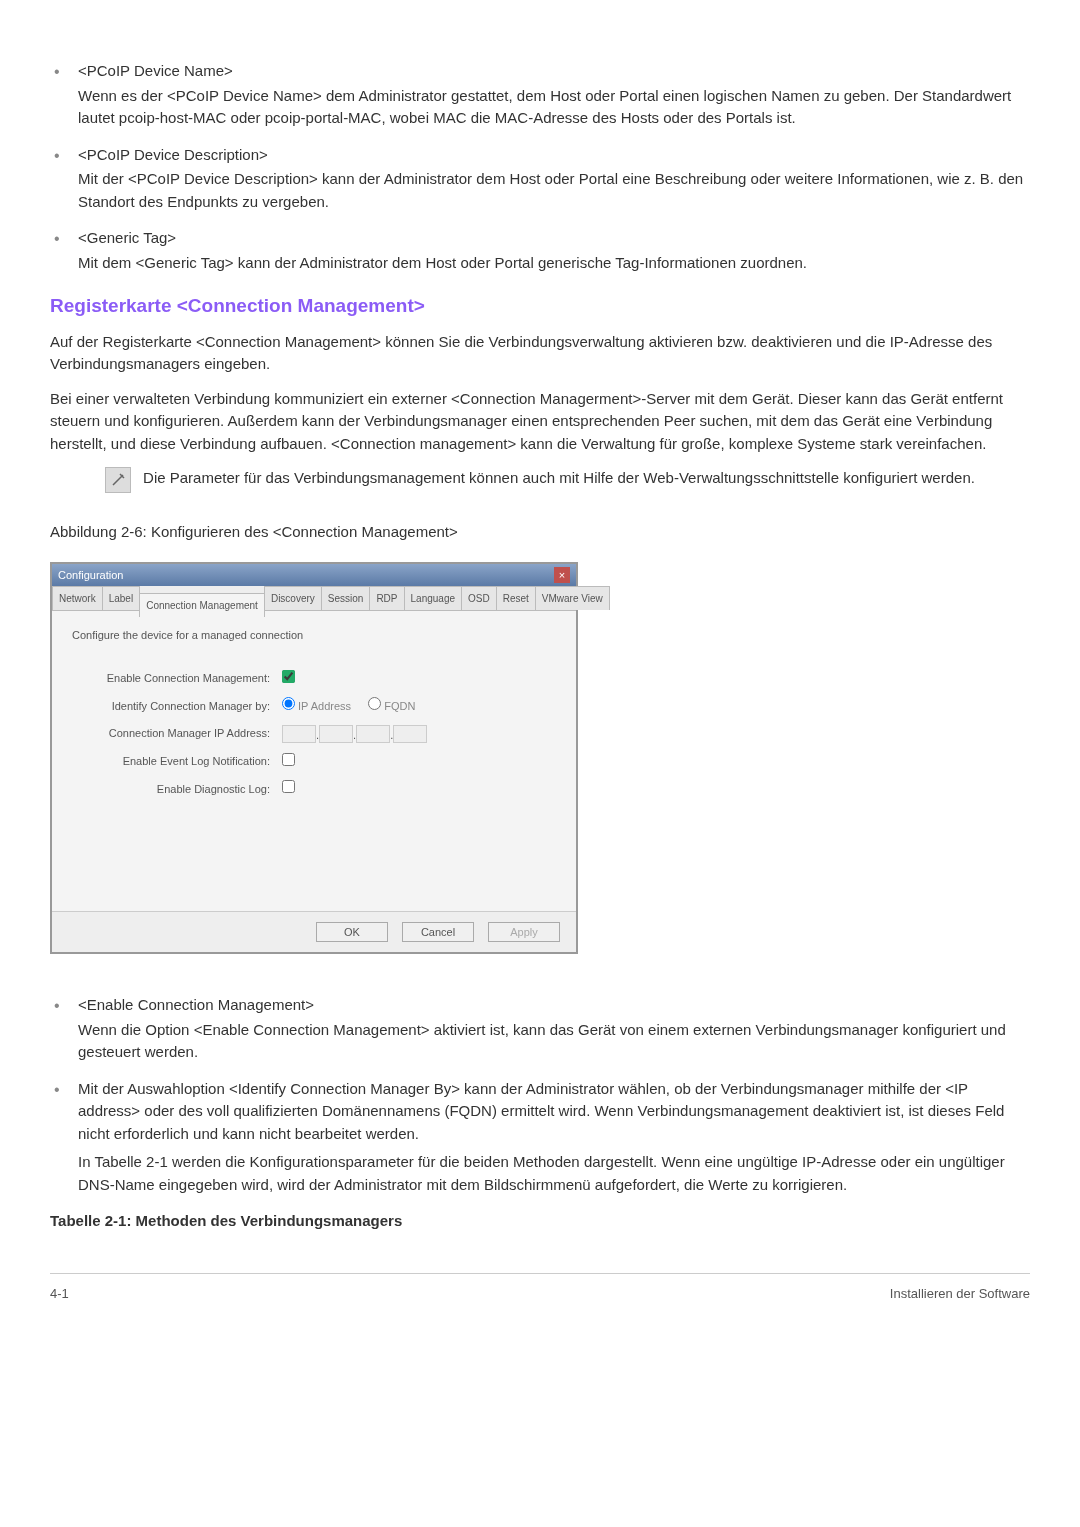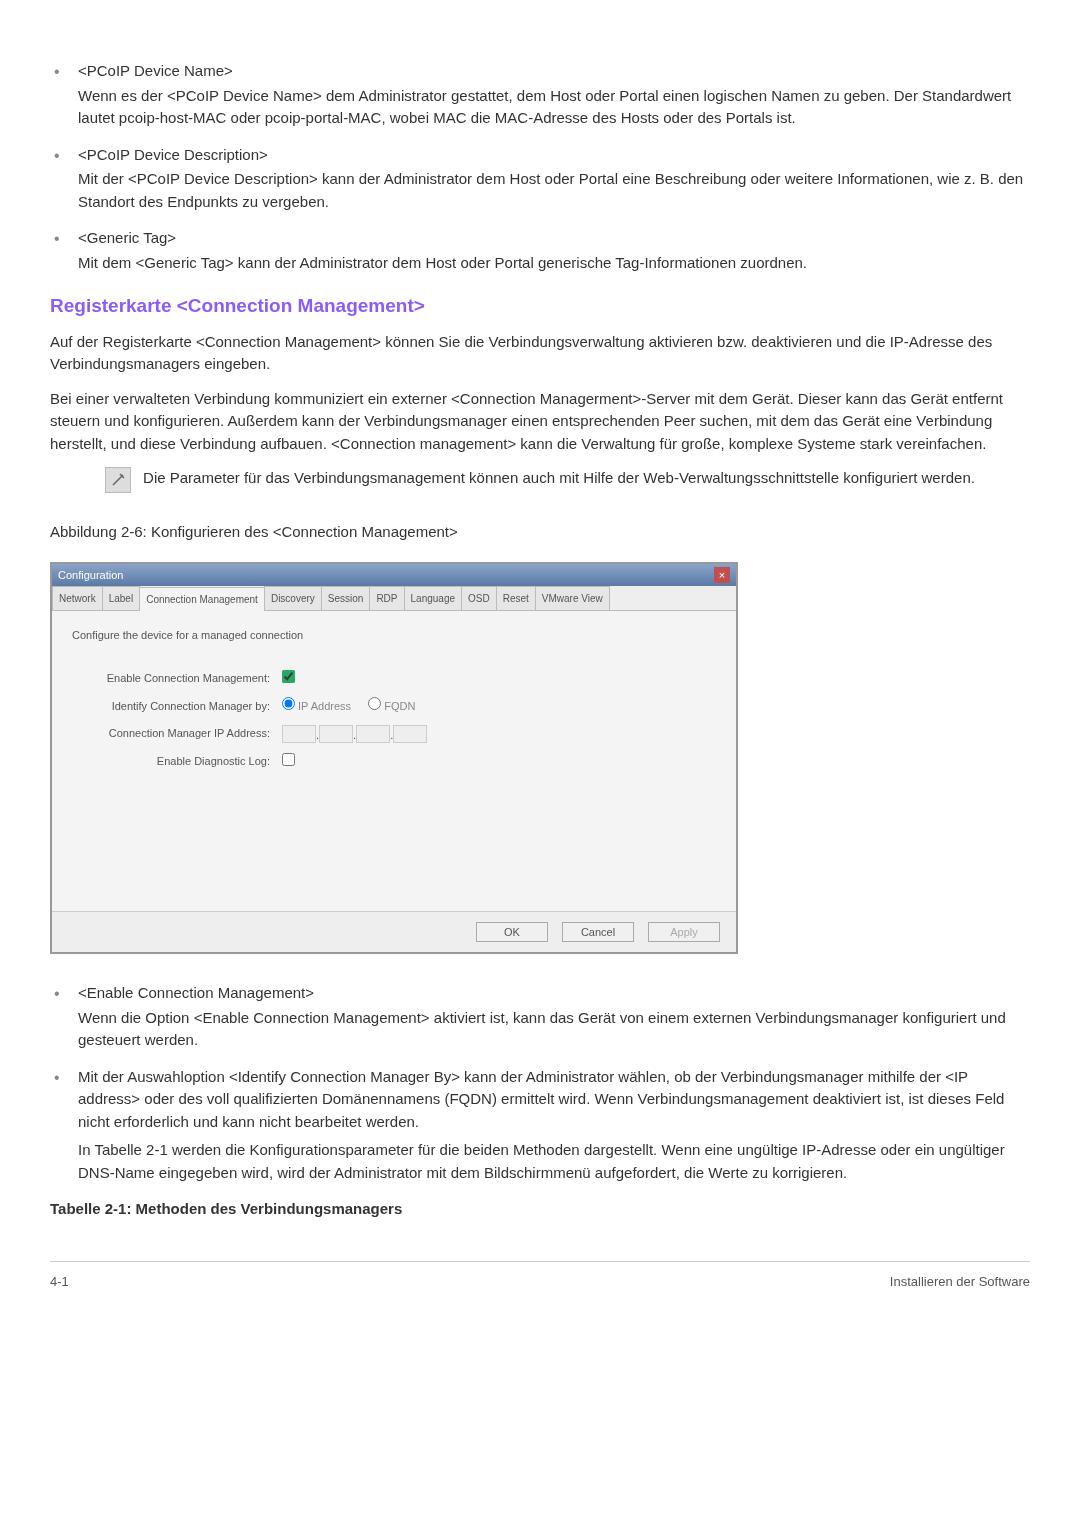--- a/index.html
+++ b/index.html
@@ -65,23 +65,23 @@
       align-items: center;
       justify-content: center;
     }
     .note-icon svg { stroke: #666; }
     .figure-caption {
       color: #333;
       margin: 28px 0 18px 0;
     }
     
     .dialog {
-      width: 688px;
+      width: 528px;
       border: 2px solid #999;
-      margin-bottom: 28px;
+      margin-bottom: 40px;
       background: #f4f4f4;
       font-size: 12px;
       color: #555;
     }
     .dialog-titlebar {
       background: linear-gradient(#8aa4c8, #5b7aa6);
       color: #fff;
       padding: 3px 6px;
       display: flex;
       justify-content: space-between;
@@ -110,21 +110,21 @@
       border: 1px solid #bbb;
       border-bottom: none;
       background: #e6e6e6;
       margin-right: -1px;
       color: #555;
       white-space: nowrap;
     }
     .dialog-tab.active {
       background: #f4f4f4;
       position: relative;
-      top: 1px;
+      top: 7px;
     }
     .dialog-body {
       padding: 16px 20px 30px 20px;
       min-height: 300px;
     }
     .dialog-intro {
       margin-bottom: 26px;
       font-size: 11px;
       color: #555;
     }
@@ -249,20 +249,24 @@
       </div>
     </div>
 
     <div class="form-row">
       <div class="form-label">Connection Manager IP Address:</div>
       <div class="form-control ip-inputs">
         <input style="">.<input style="">.<input style="">.<input style="">
       </div>
     </div>
 
+    <div class="form-row">
+      <div class="form-label">Enable Event Log Notification:</div>
+      <div class="form-control"><input type="checkbox" class="chk" style=""></div>
+    </div>
 
     <div class="form-row">
       <div class="form-label">Enable Diagnostic Log:</div>
       <div class="form-control"><input type="checkbox" class="chk" style=""></div>
     </div>
   </div>
   <div class="dialog-footer">
     <button class="dlg-btn">OK</button>
     <button class="dlg-btn">Cancel</button>
     <button class="dlg-btn disabled">Apply</button>

